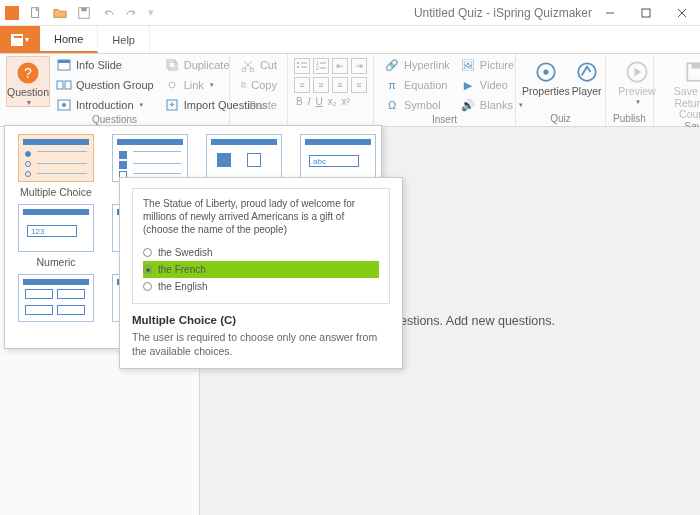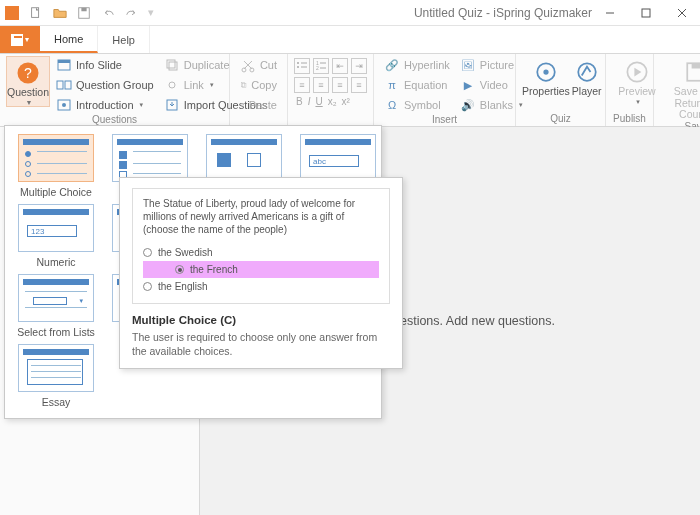--- a/index.html
+++ b/index.html
@@ -55,21 +55,21 @@
   .thumb .chk{width:8px;height:8px;border:1px solid #4f87c4;position:absolute;background:#4f87c4;}
   .thumb .txt{position:absolute;left:10px;top:18px;font-size:8px;color:#4f87c4;text-align:right;}
   .thumb .box{position:absolute;border:1px solid #4f87c4;}
 
   
   .tip { position:absolute; left:100px; top:50px; width:284px; background:#fff; border:1px solid #c9c9c9; box-shadow:2px 2px 6px rgba(0,0,0,.15); padding:10px 12px; z-index:5;margin-left:19px;}
   .tip .preview { border:1px solid #ddd; padding:8px 10px; font-size:10px; color:#555;}
   .tip .preview .q { margin-bottom:8px; line-height:1.3;}
   .tip .opt { display:flex; align-items:center; gap:6px; padding:3px 0;}
   .tip .opt .r { width:9px; height:9px; border:1px solid #888; border-radius:50%; position:relative;}
-  .tip .opt.sel { background:#f0abfc;padding-left:32px; }
+  .tip .opt.sel { background:#84cc16; }
   .tip .opt.sel .r::after{content:"";position:absolute;left:1.5px;top:1.5px;width:4px;height:4px;background:#555;border-radius:50%;}
   .tip h4{ font-size:11.5px; font-weight:600; color:#333; margin:10px 0 4px;}
   .tip .desc{ font-size:10.5px; color:#666; line-height:1.35;}
 </style>
 </head>
 <body>
 
 <div class="titlebar">
   <div class="tb-icon">
       <span class="tb-box"></span>
@@ -448,30 +448,20 @@
             <div class="row1"></div>
             <span class="box" style="left:20px;top:22px;width:24px;height:8px"></span>
             <div class="row3"></div>
           </div>
           <span class="tlabel">the Blanks</span>
         </div>
 
       <div class="gitem">
           <div class="thumb">
             <div class="hdr"></div>
-            <div class="row1"></div>
-            <span class="box" style="left:14px;top:22px;width:34px;height:8px"></span>
-            <span style="position:absolute;right:10px;top:22px;font-size:7px;color:#4f87c4">▾</span>
-            <div class="row3"></div>
-          </div>
-          <span class="tlabel">Select from Lists</span>
-        </div>
-      <div class="gitem">
-          <div class="thumb">
-            <div class="hdr"></div>
             <span class="box" style="left:6px;top:14px;width:28px;height:10px"></span>
             <span class="box" style="left:38px;top:14px;width:28px;height:10px"></span>
             <span class="box" style="left:6px;top:30px;width:28px;height:10px"></span>
             <span class="box" style="left:38px;top:30px;width:28px;height:10px"></span>
           </div>
           <span class="tlabel"></span>
         </div>
       <div class="gitem">
           <div class="thumb">
             <div class="hdr"></div>

